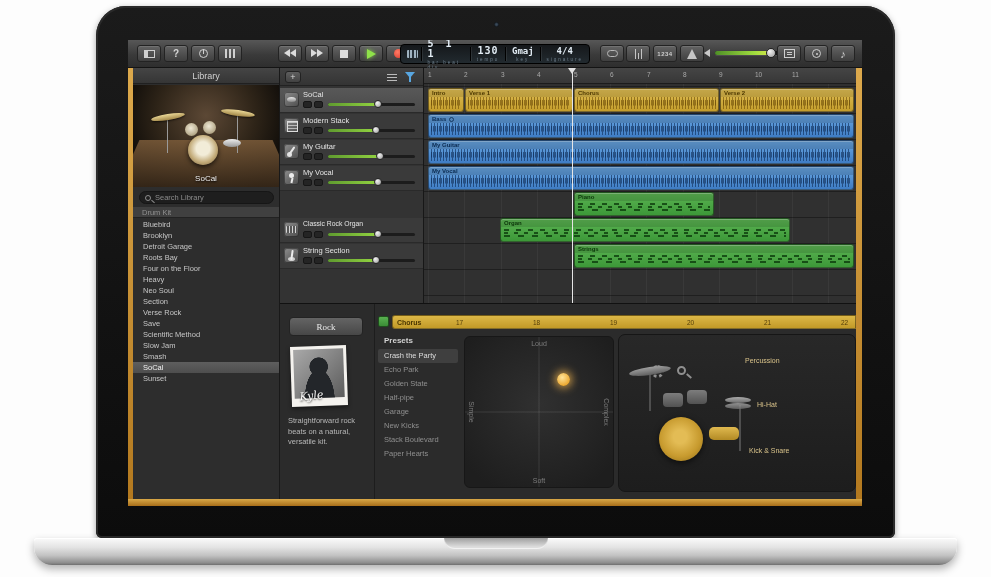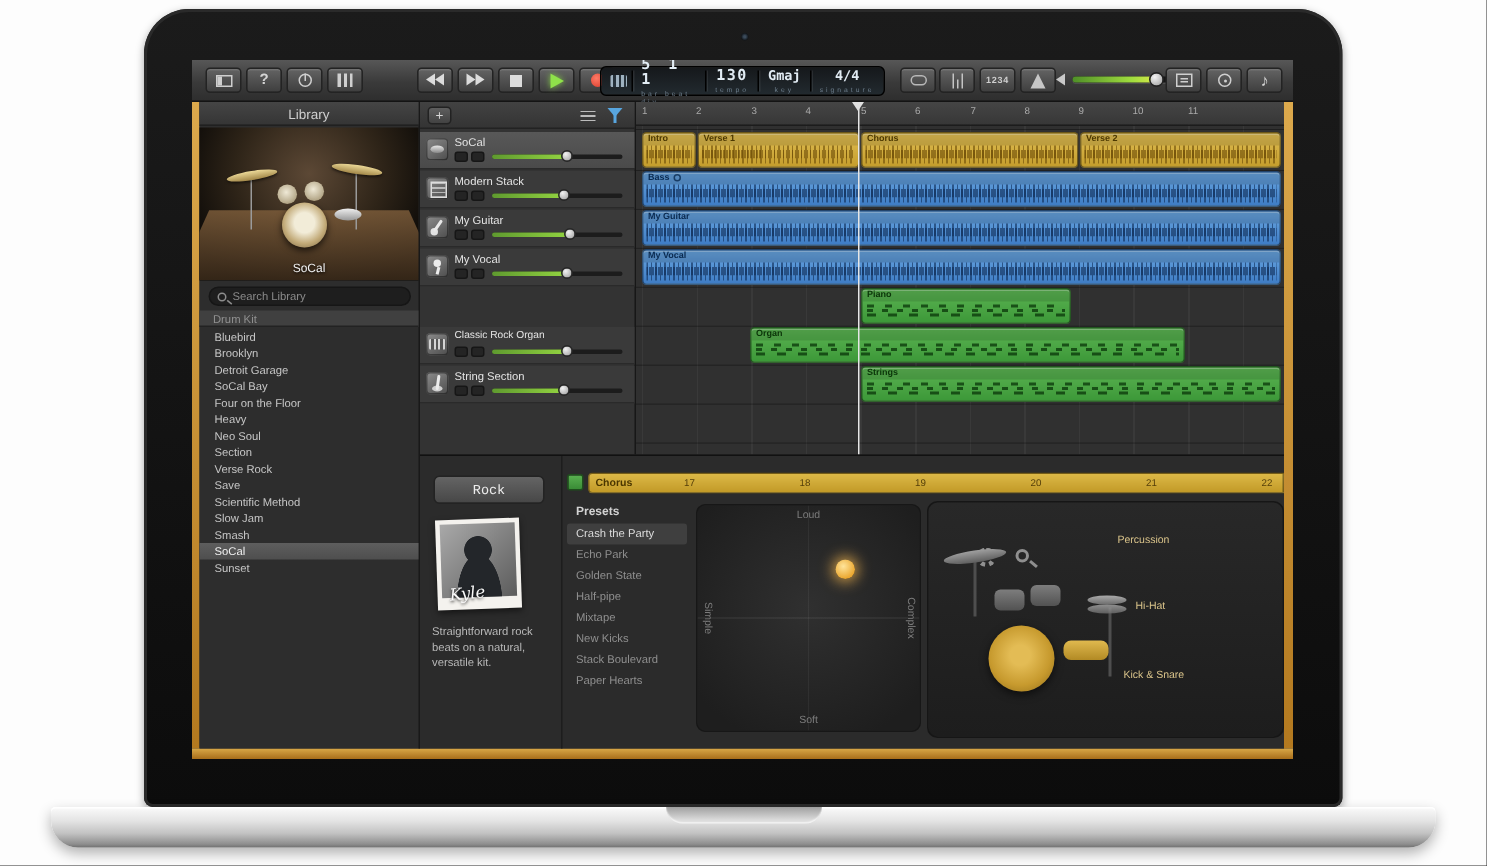--- a/index.html
+++ b/index.html
@@ -213,21 +213,21 @@
     background-size:100% 2px,100% 2px,100% 2px; background-position:0 15%,0 55%,0 90%; background-repeat:no-repeat; }
   .follow-badge { display:inline-block; width:5px; height:5px; border:1px solid rgba(10,42,80,.8); border-radius:50%; margin-left:3px; vertical-align:middle; }
 
   .playhead { position:absolute; left:148px; top:0; bottom:0; width:1px; background:#e6e6e6; z-index:5; }
   .playhead::before { content:""; position:absolute; left:-4px; top:0; border-left:4px solid transparent; border-right:4px solid transparent; border-top:6px solid #e0e0e0; }
 
   
   .editor { position:absolute; left:152px; top:263px; width:576px; height:196px; background:#2b2b2b; border-top:1px solid #111; }
   .dinfo { position:absolute; left:0; top:0; width:95px; height:100%; border-right:1px solid #1d1d1d; }
   .rock-btn { position:absolute; left:9px; top:13px; width:74px; height:19px; border-radius:4px; border:1px solid #232323;
-    background:linear-gradient(180deg,#646464,#474747); color:#ececec; font-size:9px; font-family:Liberation Mono, monospace; }
+    background:linear-gradient(180deg,#646464,#474747); color:#ececec; font-size:9px; font-family:Liberation Serif, serif; }
   .photo { position:absolute; left:11px; top:42px; width:56px; height:60px; background:#f4f2ee; padding:3px 3px 8px 3px;
     transform:rotate(-2deg); box-shadow:0 2px 4px rgba(0,0,0,.5); }
   .photo-inner { width:100%; height:100%; position:relative; background:linear-gradient(135deg,#a9a9a9,#5c5c5c);
     background-image:radial-gradient(circle at 50% 36%, #23262a 9px, transparent 9.5px),
       radial-gradient(ellipse at 50% 105%, #23262a 42%, transparent 43%),
       linear-gradient(135deg,#a9a9a9,#5c5c5c); }
   .kyle { position:absolute; left:8px; bottom:4px; font-family:"DejaVu Serif", serif; font-style:italic;
     font-size:11px; color:#fafafa; text-shadow:0 1px 2px rgba(0,0,0,.8); transform:rotate(-4deg); }
   .desc { position:absolute; left:8px; top:112px; width:80px; font-size:7.5px; line-height:1.4; color:#b8b8b8; }
 
@@ -405,21 +405,21 @@
         <span class="mag" data-interactable="false"></span>
         <input type="text" data-interactable="true" placeholder="Search Library" style="">
       </div>
 
       <div class="lib-cat" data-interactable="false">Drum Kit</div>
 
       <div class="lib-list" data-interactable="false">
         <div class="li" data-interactable="true">Bluebird</div>
         <div class="li" data-interactable="true">Brooklyn</div>
         <div class="li" data-interactable="true">Detroit Garage</div>
-        <div class="li" data-interactable="true">SoCal Bay</div>
+        <div class="li" data-interactable="true">Roots Bay</div>
         <div class="li" data-interactable="true">Four on the Floor</div>
         <div class="li" data-interactable="true">Heavy</div>
         <div class="li" data-interactable="true">Neo Soul</div>
         <div class="li" data-interactable="true">Section</div>
         <div class="li" data-interactable="true">Verse Rock</div>
         <div class="li" data-interactable="true">Save</div>
         <div class="li" data-interactable="true">Scientific Method</div>
         <div class="li" data-interactable="true">Slow Jam</div>
         <div class="li" data-interactable="true">Smash</div>
         <div class="li sel" data-interactable="true">SoCal</div>
@@ -581,21 +581,21 @@
           <span class="ednum" style="left:448px" data-interactable="false">22</span>
         </div>
       </div>
 
       <div class="presets" data-interactable="false">
         <div class="presets-title" data-interactable="false">Presets</div>
         <div class="pitem sel" data-interactable="true">Crash the Party</div>
         <div class="pitem" data-interactable="true">Echo Park</div>
         <div class="pitem" data-interactable="true">Golden State</div>
         <div class="pitem" data-interactable="true">Half-pipe</div>
-        <div class="pitem" data-interactable="true">Mixtape</div>
+        <div class="pitem" data-interactable="true">Garage</div>
         <div class="pitem" data-interactable="true">New Kicks</div>
         <div class="pitem" data-interactable="true">Stack Boulevard</div>
         <div class="pitem" data-interactable="true">Paper Hearts</div>
       </div>
 
       <div class="xy" data-interactable="true">
         <span class="xy-label xy-top" data-interactable="false">Loud</span>
         <span class="xy-label xy-bottom" data-interactable="false">Soft</span>
         <span class="xy-label xy-left" data-interactable="false">Simple</span>
         <span class="xy-label xy-right" data-interactable="false">Complex</span>

